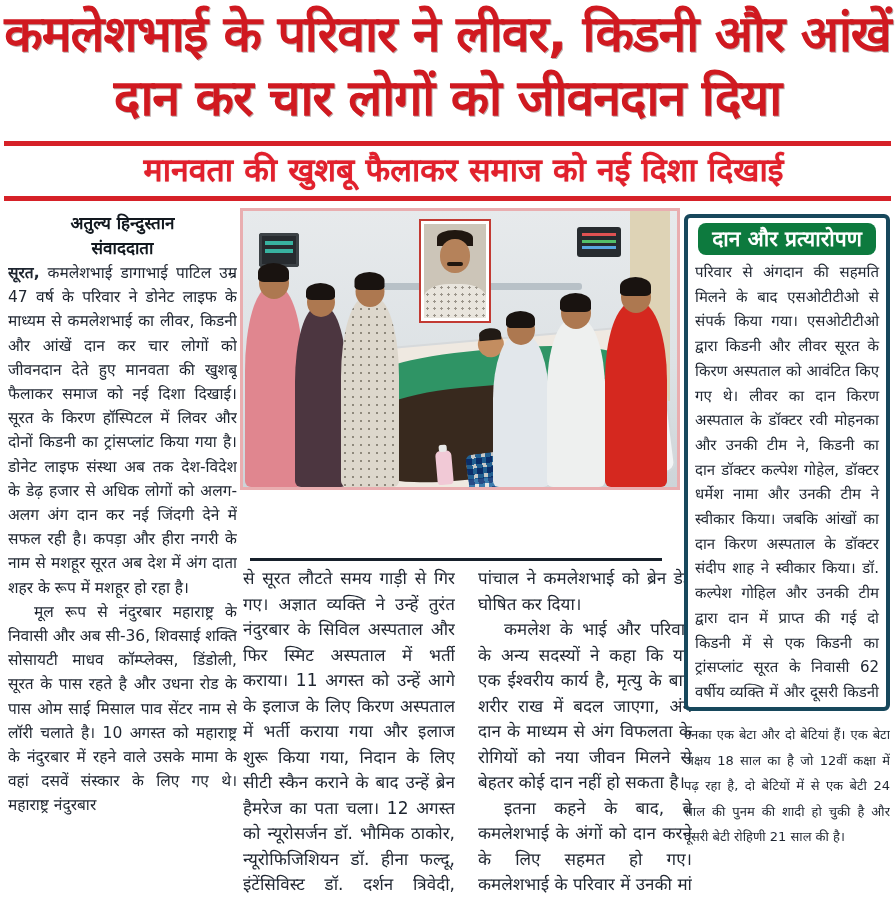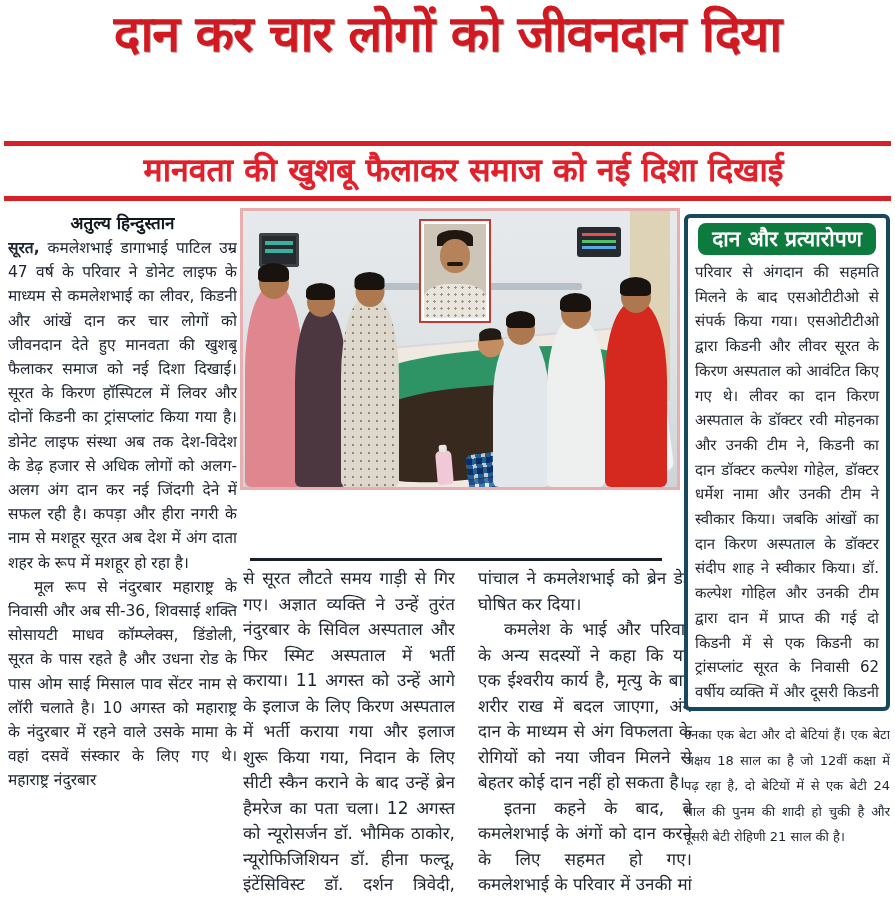--- a/index.html
+++ b/index.html
@@ -103,29 +103,31 @@
     position:absolute;left:684px;top:722px;width:206px;height:172px;overflow:hidden;
     font-size:13px;line-height:25.5px;text-align:justify;
   }
 </style>
 </head>
 <body>
 
 <div class="page">
 
   <div class="headline">
+    <div>कमलेशभाई के परिवार ने लीवर, किडनी और आंखें</div>
     <div>दान कर चार लोगों को जीवनदान दिया</div>
   </div>
 
   <div class="rule-red top"></div>
   <div class="subheadline">मानवता की खुशबू फैलाकर समाज को नई दिशा दिखाई</div>
   <div class="rule-red bottom"></div>
 
   <div class="col col-left">
     <p class="byline">अतुल्य हिन्दुस्तान</p>
+    <p class="byline">संवाददाता</p>
     <p><span class="lead-bold">सूरत,</span><span> कमलेशभाई डागाभाई पाटिल उम्र 47 वर्ष के परिवार ने डोनेट लाइफ के माध्यम से कमलेशभाई का लीवर, किडनी और आंखें दान कर चार लोगों को जीवनदान देते हुए मानवता की खुशबू फैलाकर समाज को नई दिशा दिखाई। सूरत के किरण हॉस्पिटल में लिवर और दोनों किडनी का ट्रांसप्लांट किया गया है। डोनेट लाइफ संस्था अब तक देश-विदेश के डेढ़ हजार से अधिक लोगों को अलग-अलग अंग दान कर नई जिंदगी देने में सफल रही है। कपड़ा और हीरा नगरी के नाम से मशहूर सूरत अब देश में अंग दाता शहर के रूप में मशहूर हो रहा है।</span></p>
     <p class="indent">मूल रूप से नंदुरबार महाराष्ट्र के निवासी और अब सी-36, शिवसाई शक्ति सोसायटी माधव कॉम्प्लेक्स, डिंडोली, सूरत के पास रहते है और उधना रोड के पास ओम साई मिसाल पाव सेंटर नाम से लॉरी चलाते है। 10 अगस्त को महाराष्ट्र के नंदुरबार में रहने वाले उसके मामा के वहां दसवें संस्कार के लिए गए थे।  महाराष्ट्र नंदुरबार</p>
   </div>
 
   <div class="photo">
     <div class="cream-panel"></div>
     <div class="wall-rail"></div>
     <div class="monitor m-left"></div>
     <div class="monitor m-right"></div>
     <div class="equip-dot" style="left:47%;top:20%;"></div>

